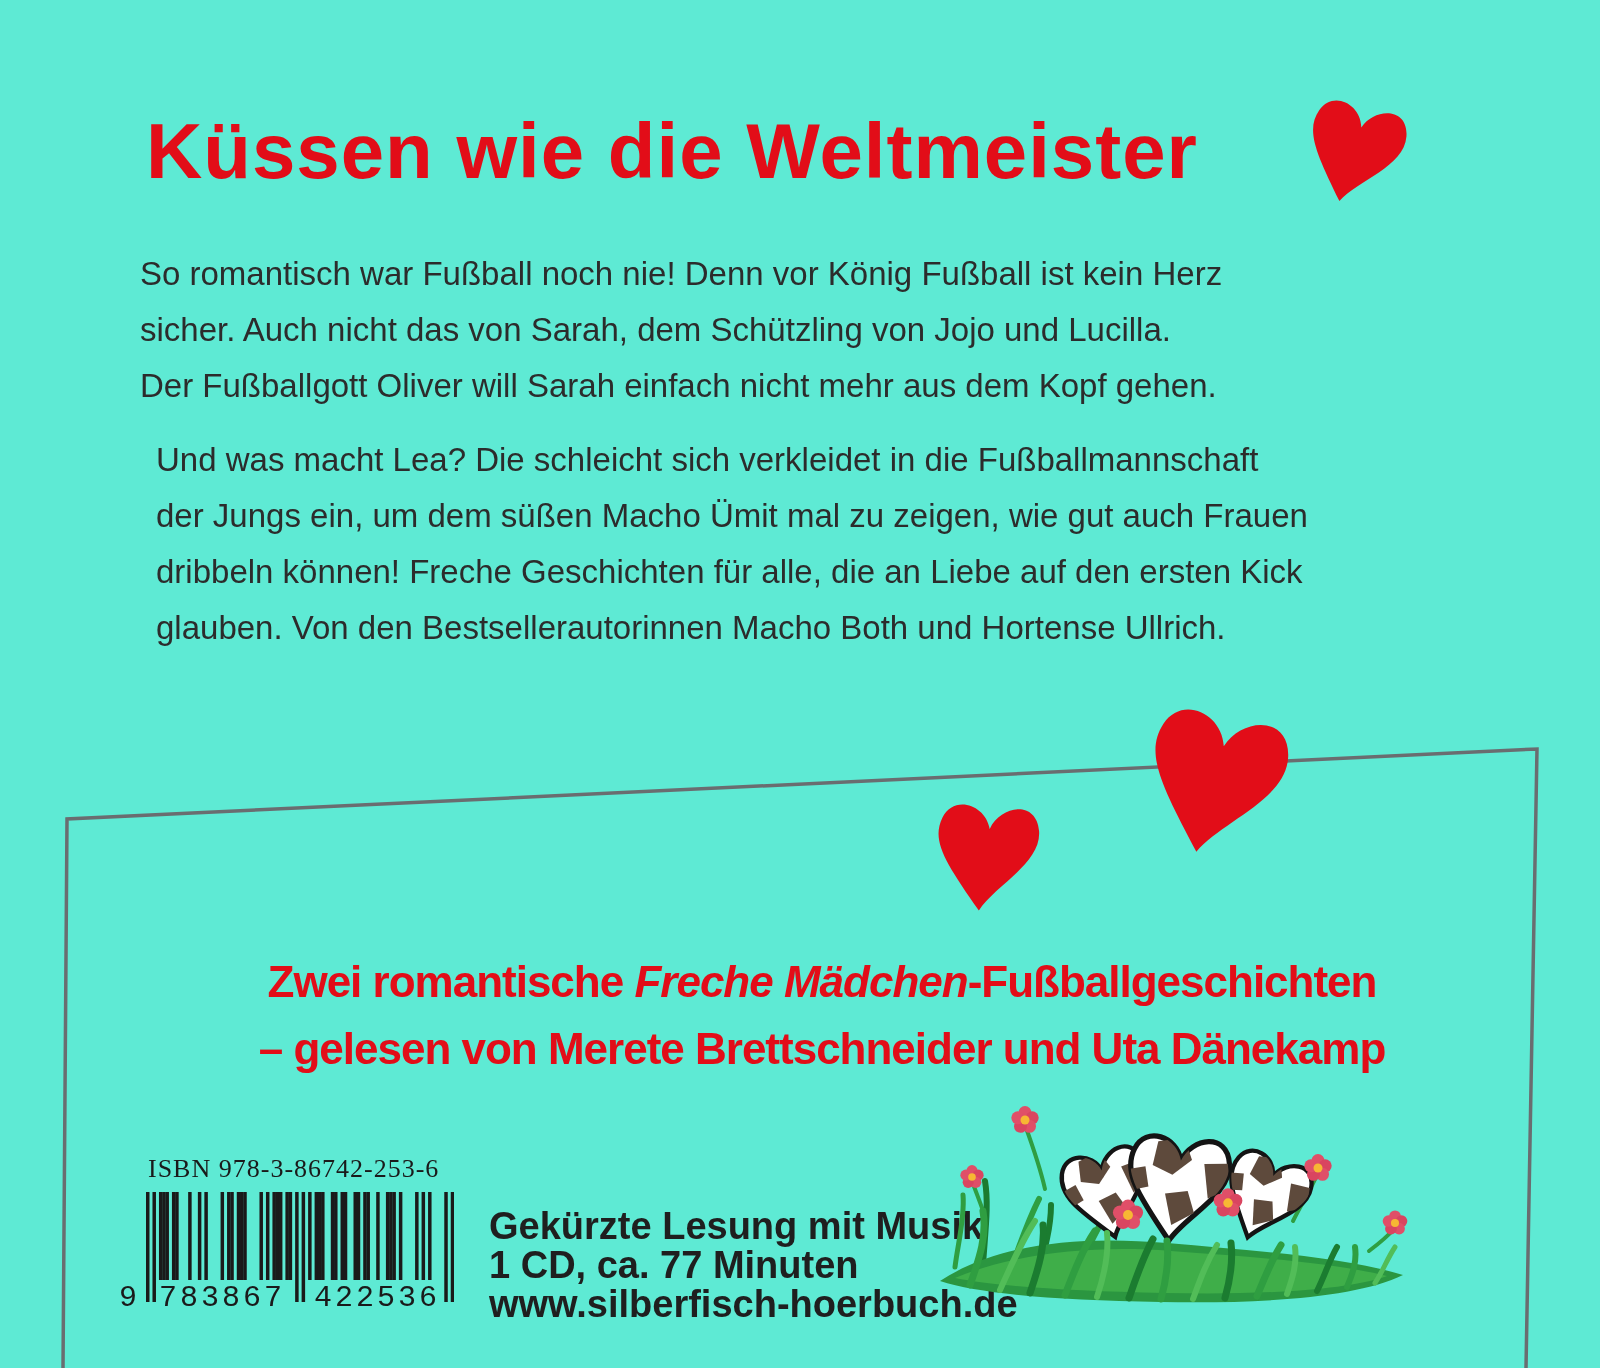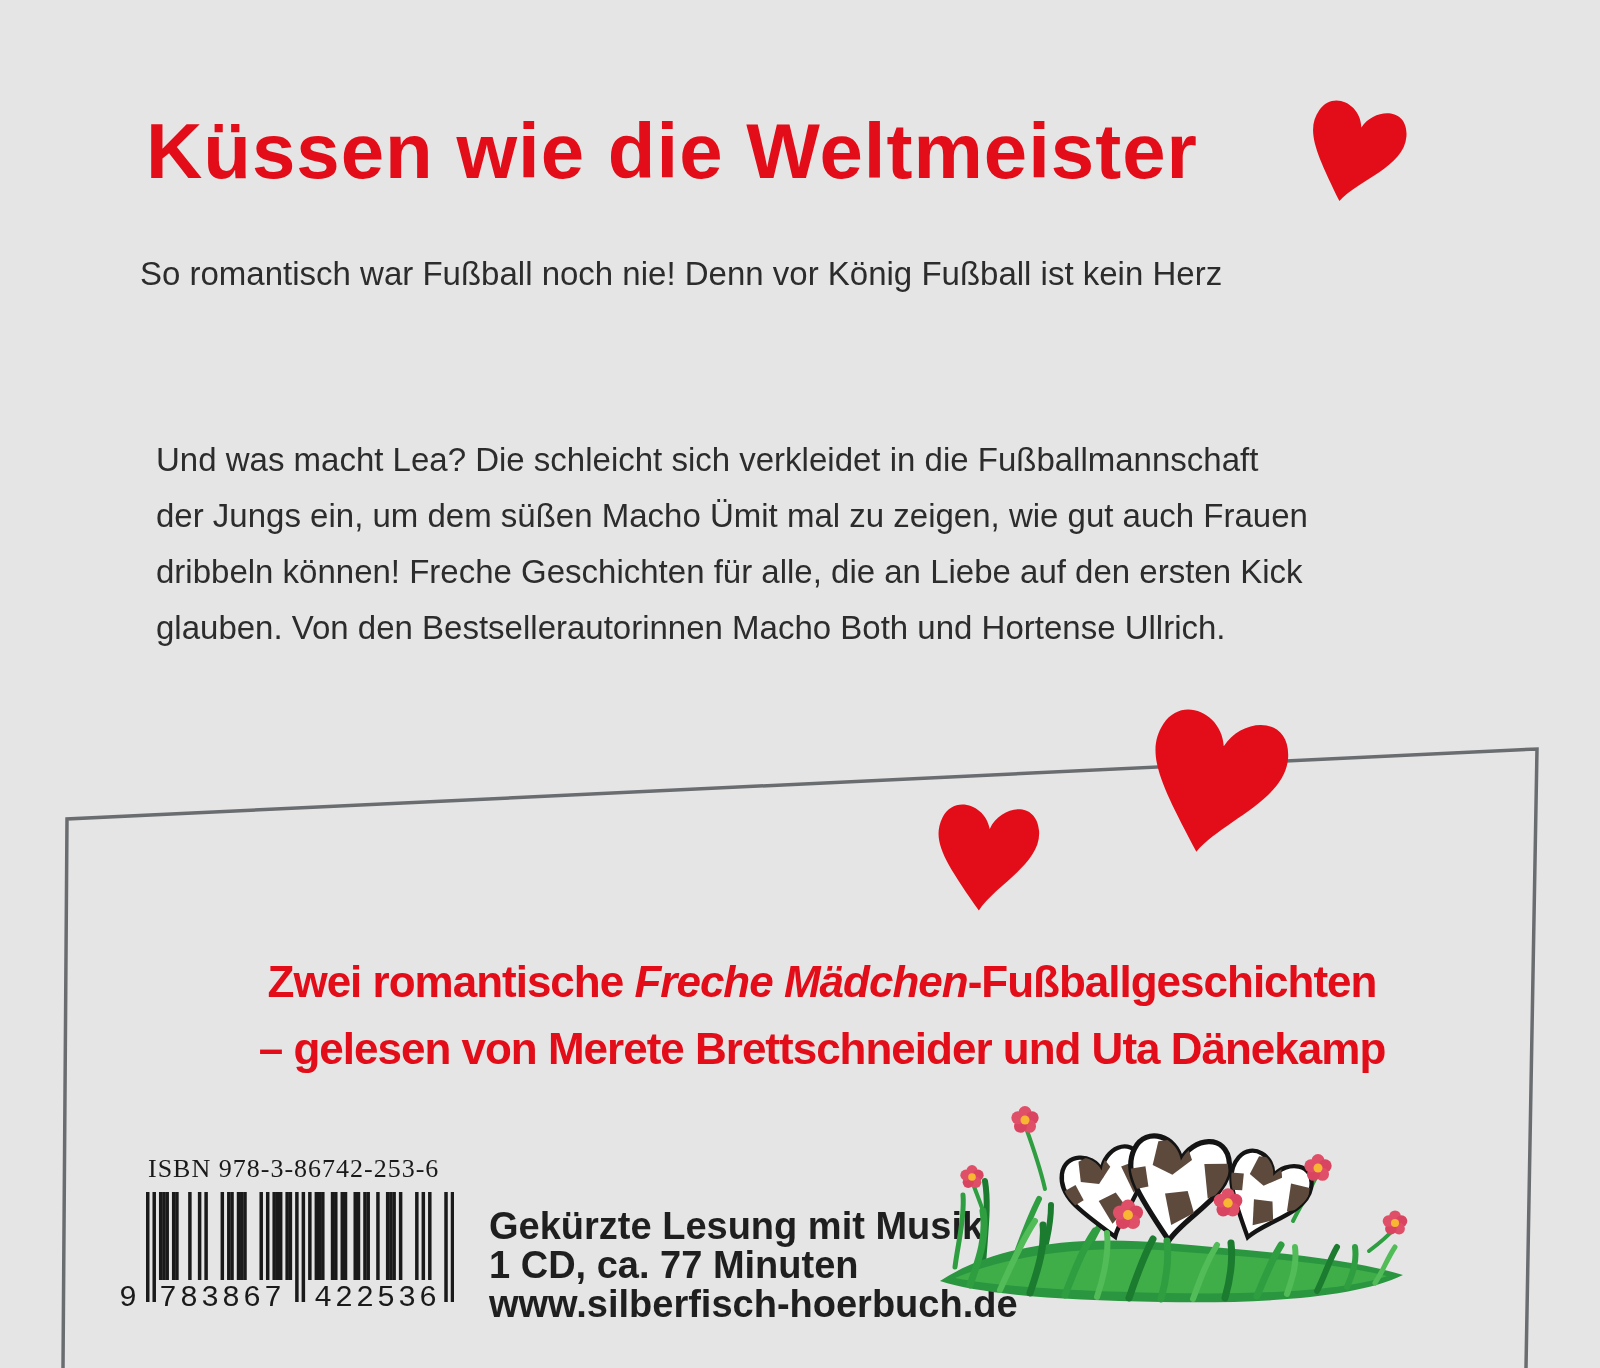--- a/index.html
+++ b/index.html
@@ -6,21 +6,21 @@
     --red:#e20d18;
     --ink:#2c2c2c;
     --bar-ink:#1a1a1a;
     --border-gray:#6a6d70;
   }
   *{margin:0;padding:0;box-sizing:border-box;}
   html,body{background:#ffffff;}
   .page{
     position:relative;
     width:1600px;height:1368px;
-    background:#e5e5e5;
+    background:#5eead4;
     overflow:hidden;
     font-family:"Liberation Sans",sans-serif;
   }
   .title{
     position:absolute;left:146px;top:106px;
     font-size:78px;font-weight:bold;letter-spacing:1px;
     color:var(--red);
     white-space:nowrap;
   }
   .title-heart{position:absolute;left:1297px;top:96px;}
@@ -69,20 +69,22 @@
   <div class="title">Küssen wie die Weltmeister</div>
 
   <svg class="title-heart" width="116" height="110" viewBox="0 0 100 100">
     <g transform="rotate(16 50 50)">
       <path d="M49.6 27.8 C43.5 7.5 15.8 2.4 8.6 23.2 C1.5 43.8 15.5 60.5 48.9 97.6 C59.7 74.9 96.9 51.5 91.3 24.4 C85.8 -1.8 56.4 6.9 49.6 27.8 Z" fill="#e20d18"></path>
     </g>
   </svg>
 
   <div class="para para-1">
     <div>So romantisch war Fußball noch nie! Denn vor König Fußball ist kein Herz</div>
+    <div>sicher. Auch nicht das von Sarah, dem Schützling von Jojo und Lucilla.</div>
+    <div>Der Fußballgott Oliver will Sarah einfach nicht mehr aus dem Kopf gehen.</div>
   </div>
 
   <div class="para para-2">
     <div>Und was macht Lea? Die schleicht sich verkleidet in die Fußballmannschaft</div>
     <div>der Jungs ein, um dem süßen Macho Ümit mal zu zeigen, wie gut auch Frauen</div>
     <div>dribbeln können! Freche Geschichten für alle, die an Liebe auf den ersten Kick</div>
     <div>glauben. Von den Bestsellerautorinnen Macho Both und Hortense Ullrich.</div>
   </div>
 
   <svg class="card-border-svg" viewBox="0 0 1600 1368">

